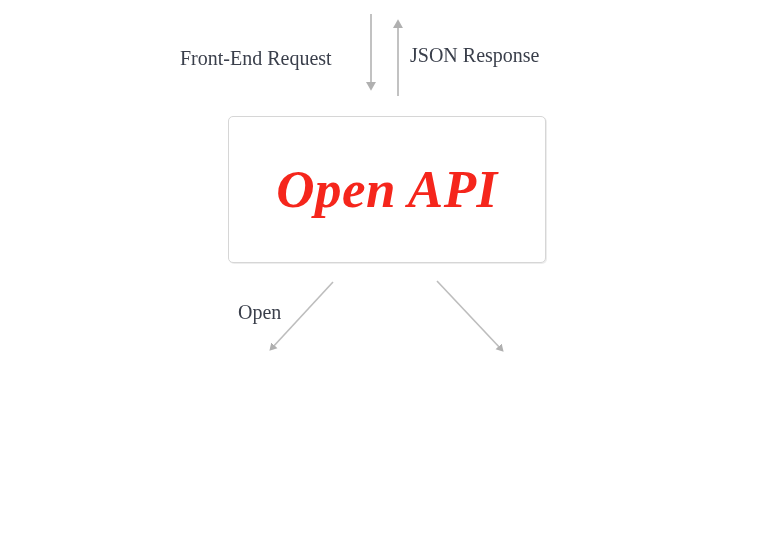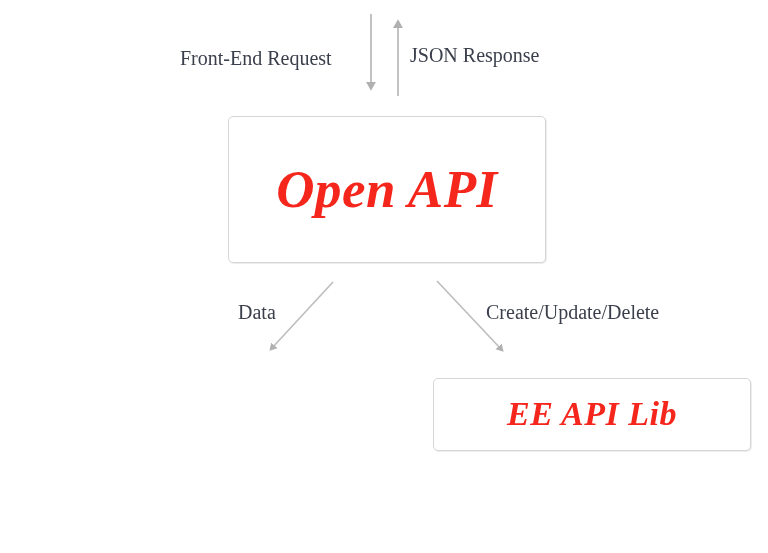--- a/index.html
+++ b/index.html
@@ -97,27 +97,23 @@
 
     <g>
       <line x1="437" y1="281" x2="501" y2="349" stroke="#bdbdbd" stroke-width="1.6" marker-end="url(#arrowhead-down)"></line>
     </g>
   </svg>
 
   <div class="edge-label" id="label-front-end-request">Front-End Request</div>
 
   <div class="edge-label" id="label-json-response">JSON Response</div>
 
-  <div class="edge-label" id="label-read">Data</div>
+  <div class="edge-label" id="label-read">Open</div>
 
-  <div class="edge-label" id="label-cud">Create/Update/Delete</div>
 
   <div class="node-box" id="box-open-api">
     <span class="node-label">Open API</span>
   </div>
 
 
-  <div class="node-box" id="box-ee-api-lib">
-    <span class="node-label">EE API Lib</span>
-  </div>
 
 
 </div>
 
 </body></html>

